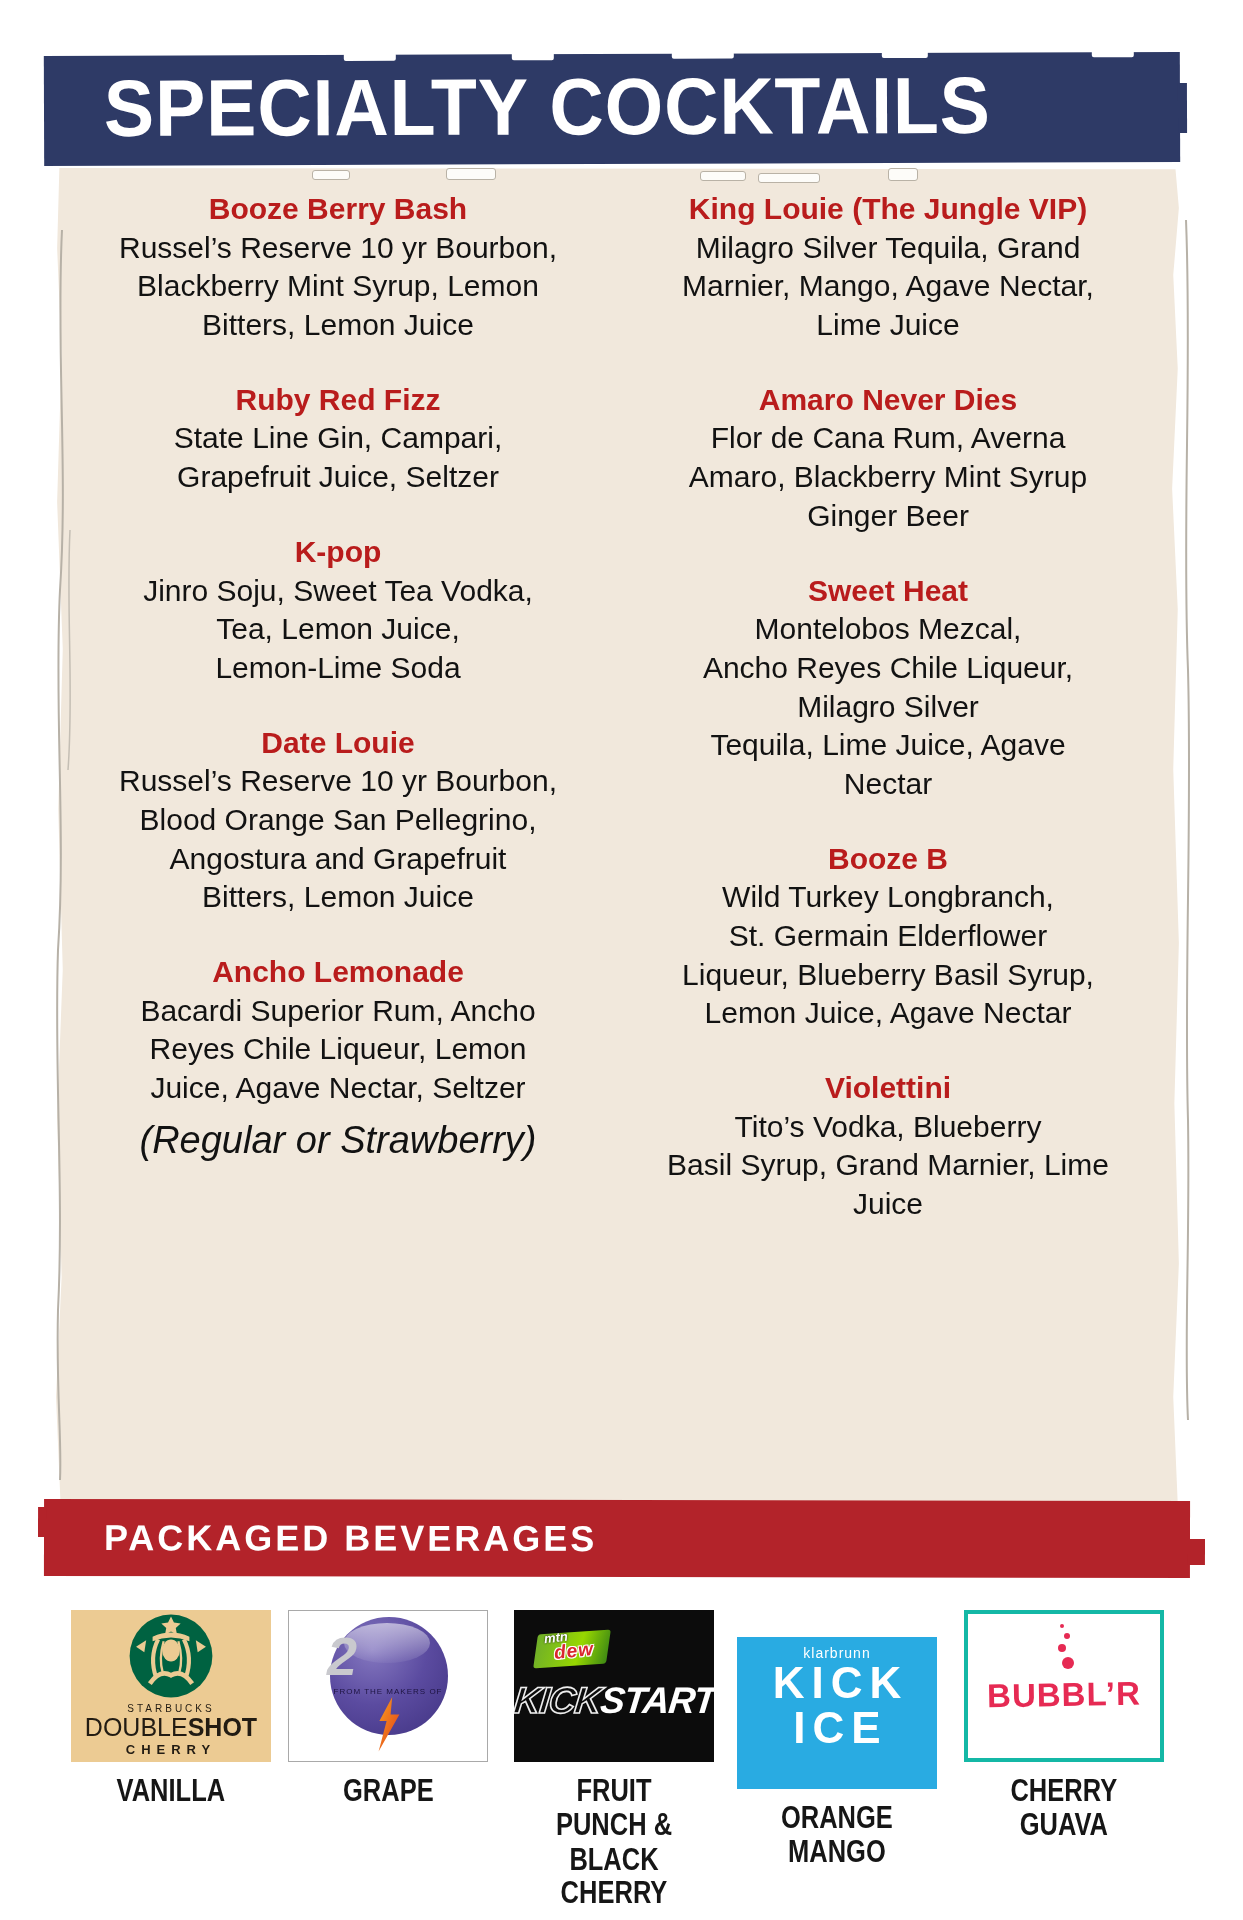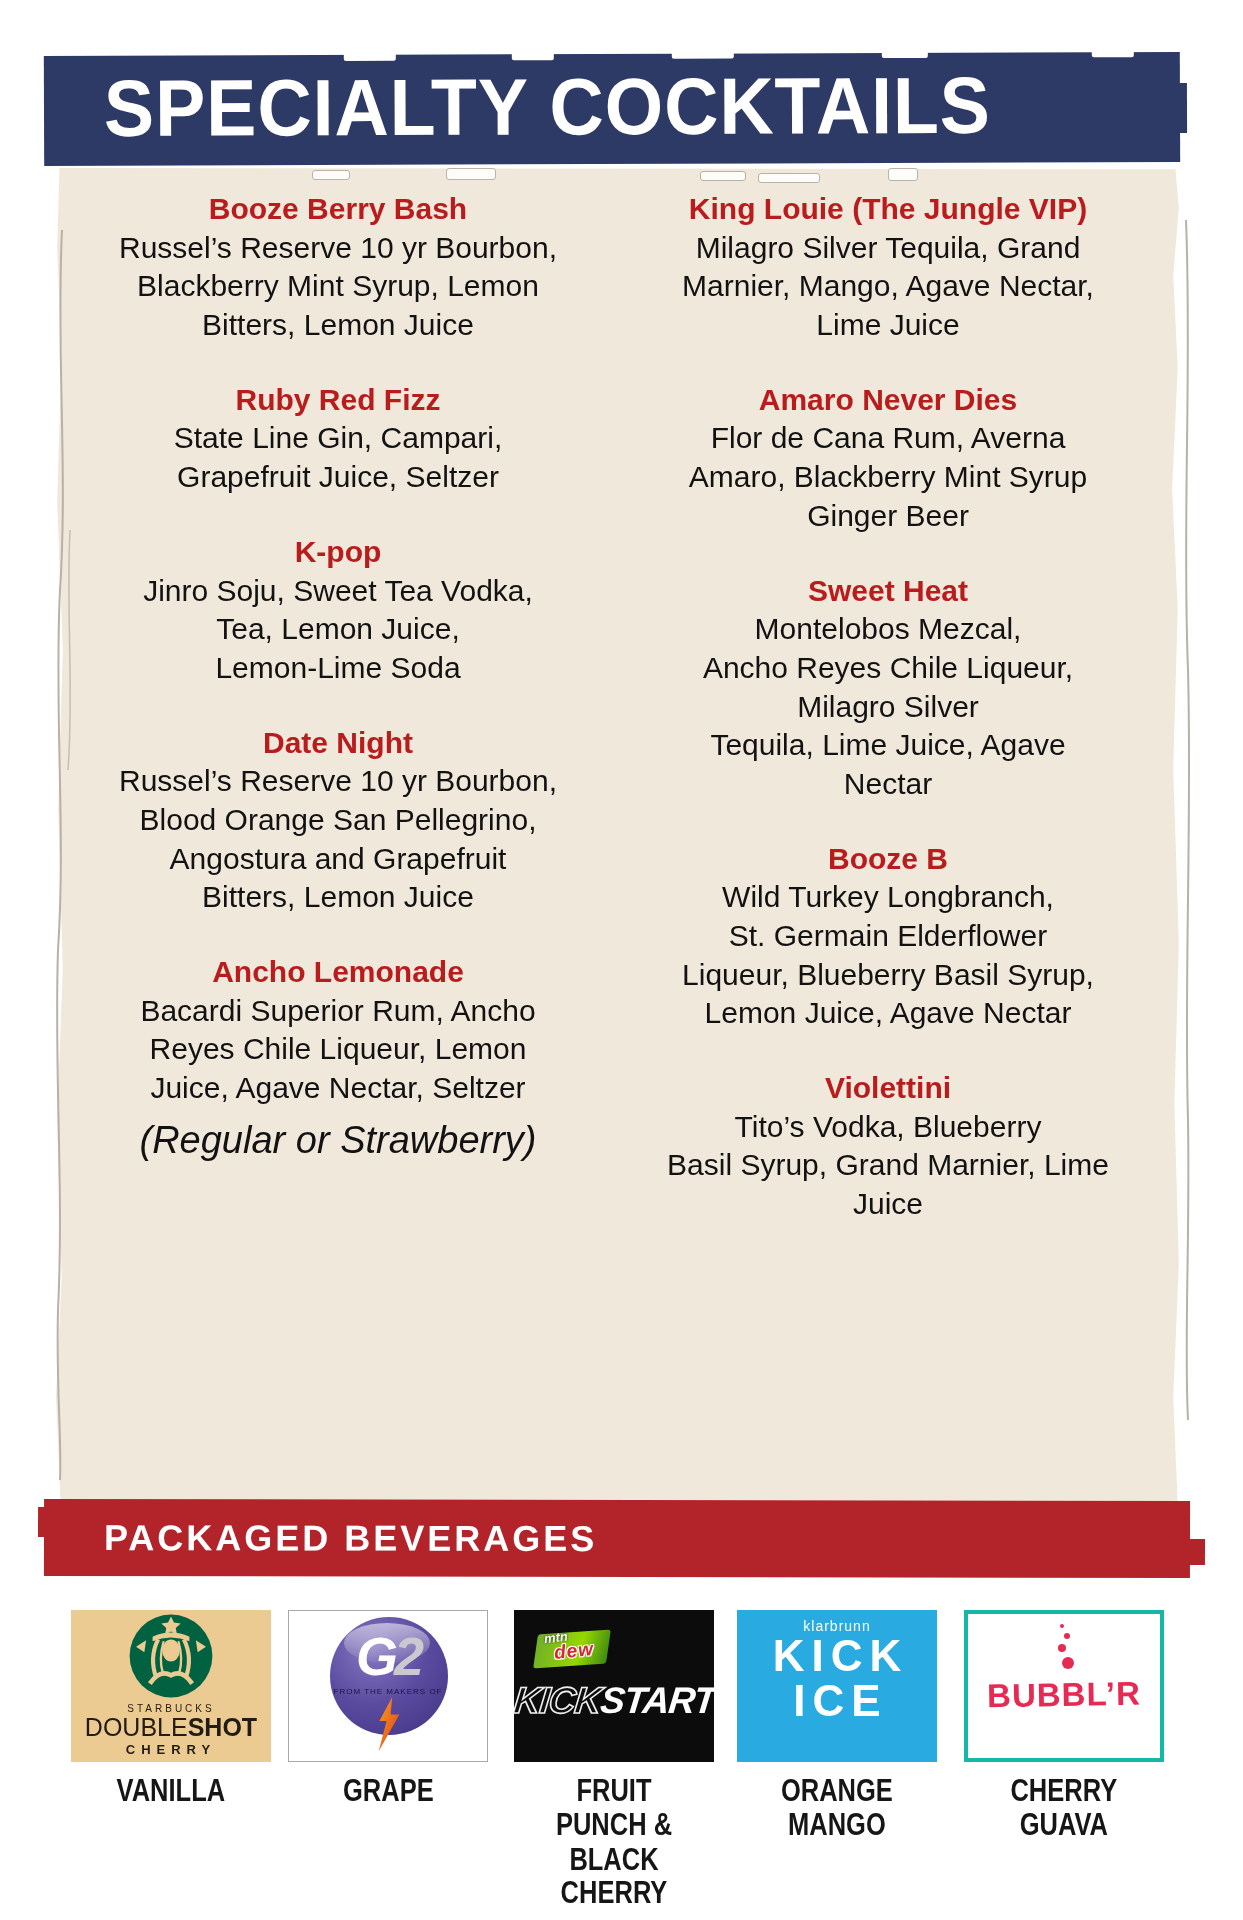--- a/index.html
+++ b/index.html
@@ -81,21 +81,21 @@
   .g2-box{background:#fff;border:1px solid #a9a9a9;box-sizing:border-box;}
   .g2-sphere{
     position:absolute;left:41px;top:6px;width:118px;height:118px;border-radius:50%;
     background:radial-gradient(circle at 36% 28%, #8578c0 0%, #5b4ba0 48%, #3f3280 100%);
   }
   .g2-sphere::before{
     content:"";position:absolute;left:14px;top:6px;width:86px;height:40px;border-radius:50%;
     background:linear-gradient(180deg, rgba(255,255,255,0.55), rgba(255,255,255,0.05));
   }
   .g2-text{
-    position:absolute;left:0;top:18px;width:100%;text-align:center;
+    position:absolute;left:0;top:18px;width:100%;text-align:left;
     font-size:54px;font-weight:bold;font-style:italic;letter-spacing:-4px;line-height:1;
   }
   .g2-g{color:#ffffff;}
   .g2-2{color:#c9c9ce;}
   .g2-tag{
     position:absolute;left:0;top:76px;width:100%;text-align:center;
     font-size:8px;font-weight:normal;color:#1d1340;letter-spacing:1px;
   }
   .g2-bolt{position:absolute;left:88px;top:86px;}
   
@@ -115,21 +115,21 @@
     transform:rotate(-6deg);letter-spacing:1px;
   }
   .ks-word{
     position:absolute;left:0;top:72px;width:100%;text-align:center;
     font-size:37px;font-weight:bold;font-style:italic;letter-spacing:-1px;line-height:1;
     transform:skewX(-6deg);white-space:nowrap;
   }
   .ks-kick{color:rgba(0,0,0,0);-webkit-text-stroke:1.6px #ededed;}
   .ks-start{color:#ffffff;}
   
-  .vi-box{background:#29abe2;display:flex;flex-direction:column;align-items:center;}
+  .vi-box{background:#29abe2;display:flex;flex-direction:column;align-items:center;margin-top:27px;}
   .vi-small{font-size:14px;color:#fff;margin-top:8px;letter-spacing:1px;}
   .vi-big{font-size:44px;font-weight:bold;color:#fff;letter-spacing:7px;line-height:1.02;margin-left:7px;}
   
   .bb-box{background:#fff;border:4px solid #14b8a6;box-sizing:border-box;}
   .bb-dot{position:absolute;border-radius:50%;background:#e62a53;}
   .bb-word{
     position:absolute;left:0;top:62px;width:100%;text-align:center;
     font-size:33px;font-weight:bold;color:#e62a53;letter-spacing:1px;transform:rotate(-1deg);
   }
 </style>
@@ -159,21 +159,21 @@
         <div class="ingredients">State Line Gin, Campari,
 Grapefruit Juice, Seltzer</div>
       </div>
       <div class="cocktail">
         <h3 class="cocktail-name">K-pop</h3>
         <div class="ingredients">Jinro Soju, Sweet Tea Vodka,
 Tea, Lemon Juice,
 Lemon-Lime Soda</div>
       </div>
       <div class="cocktail">
-        <h3 class="cocktail-name">Date Night</h3>
+        <h3 class="cocktail-name">Date Louie</h3>
         <div class="ingredients">Russel’s Reserve 10 yr Bourbon,
 Blood Orange San Pellegrino,
 Angostura and Grapefruit
 Bitters, Lemon Juice</div>
       </div>
       <div class="cocktail">
         <h3 class="cocktail-name">Ancho Lemonade</h3>
         <div class="ingredients">Bacardi Superior Rum, Ancho
 Reyes Chile Liqueur, Lemon
 Juice, Agave Nectar, Seltzer</div>

